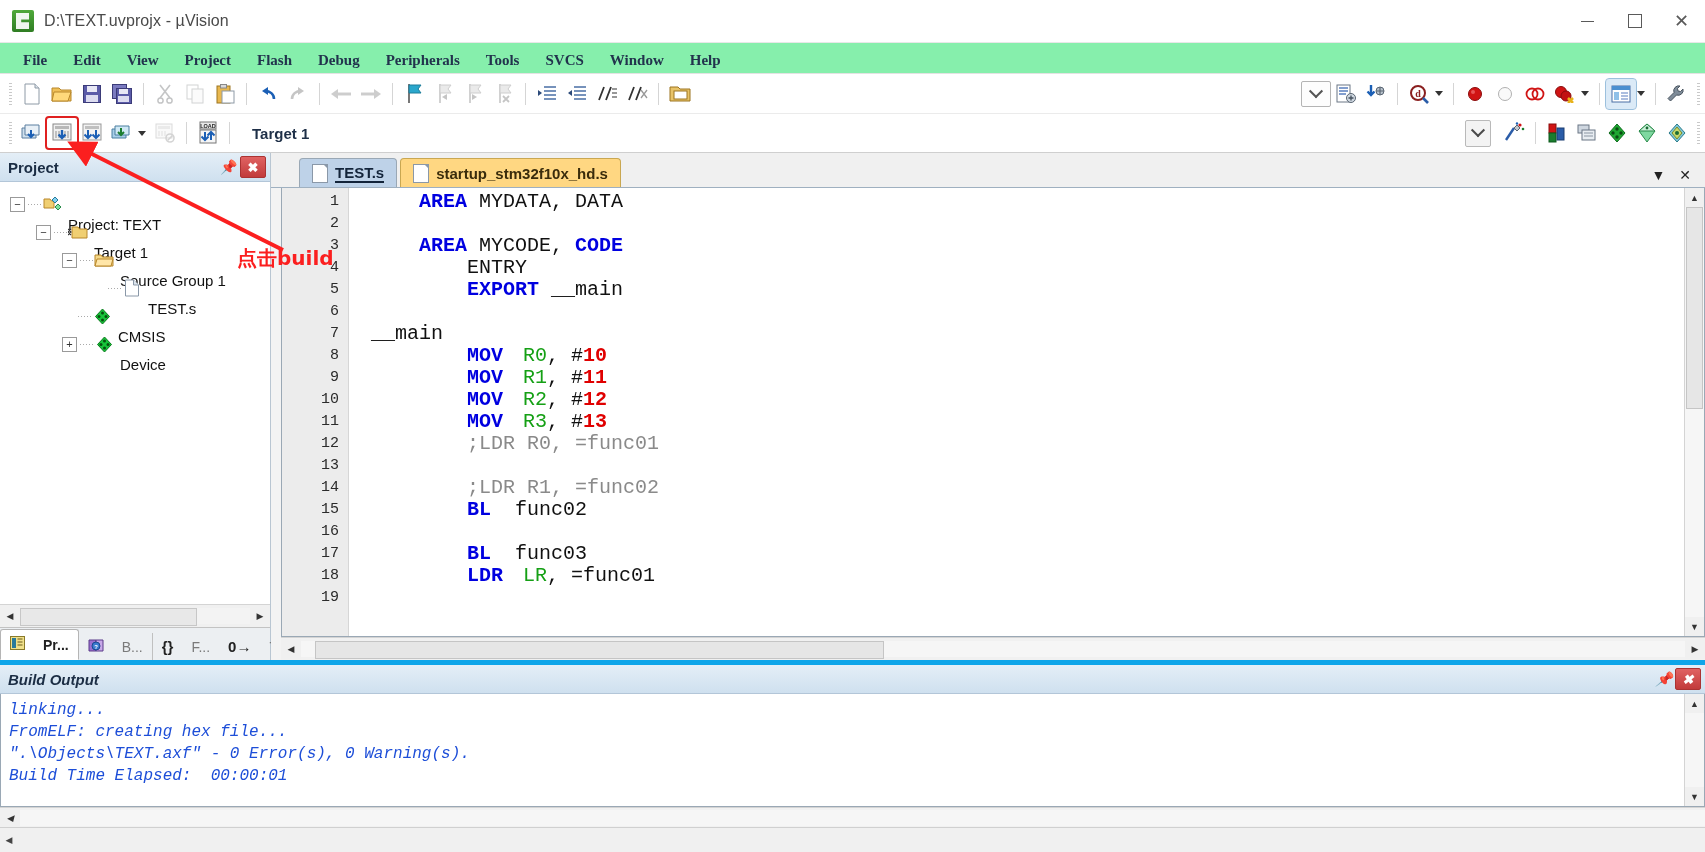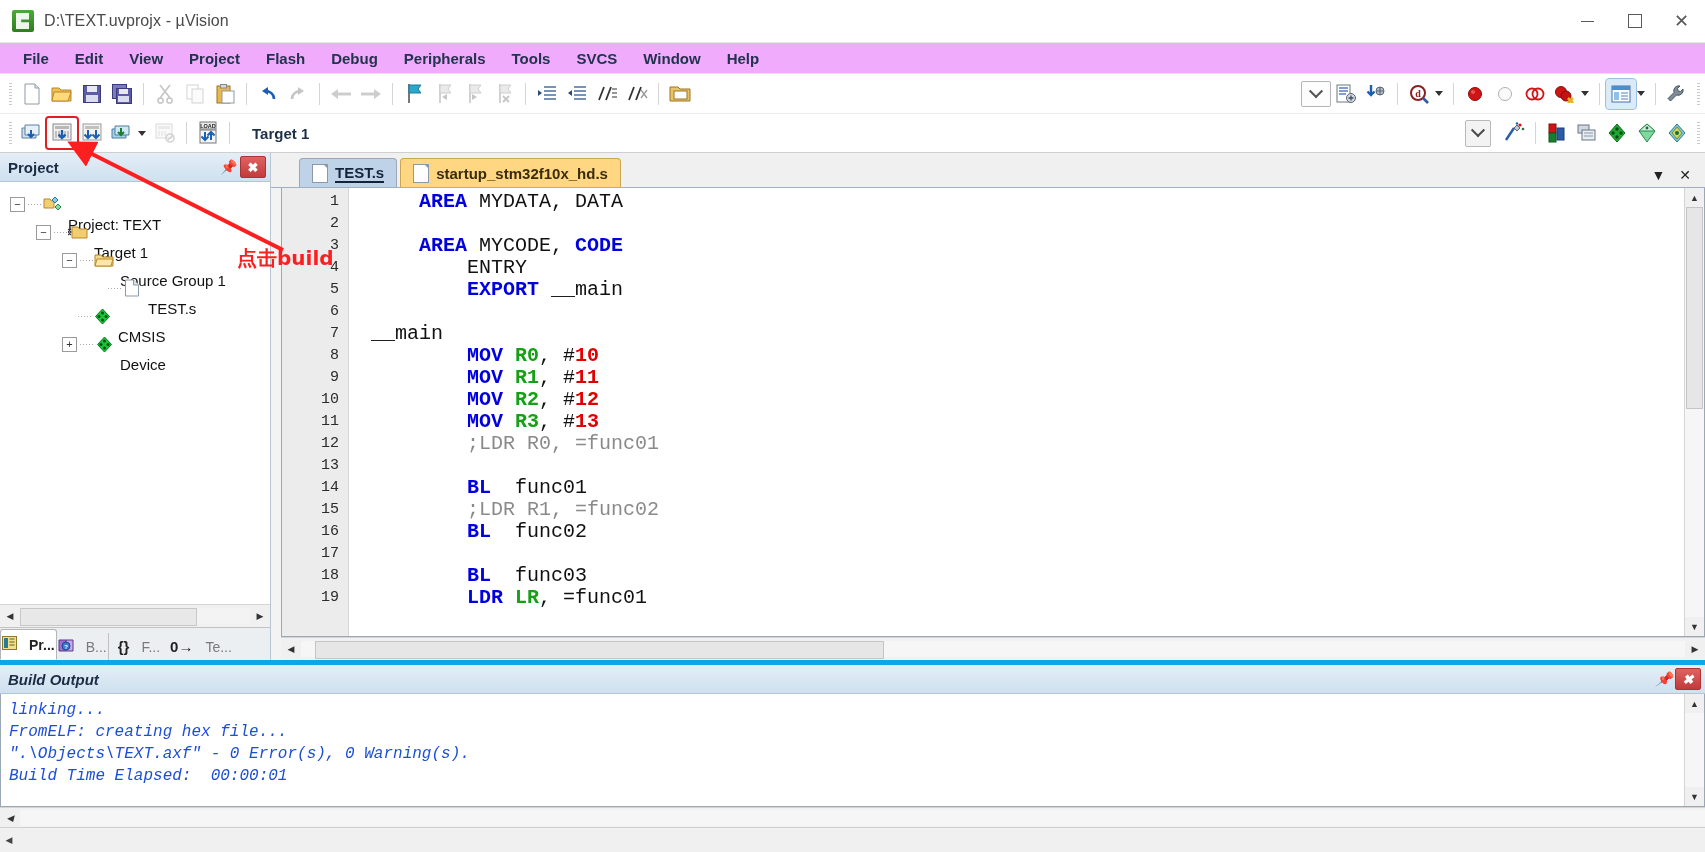--- a/index.html
+++ b/index.html
@@ -19,22 +19,22 @@
   .title-icon:before{content:"";position:absolute;left:4px;top:3px;width:13px;height:16px;
     background:#fff;opacity:.92;clip-path:polygon(0 0,100% 0,100% 40%,40% 40%,40% 58%,100% 58%,100% 100%,0 100%);}
   .title-text{color:#4a4a4a;font-size:16px;letter-spacing:.1px;text-align:right;}
   .win-ctrls{margin-left:auto;display:flex;height:42px;}
   .win-btn{width:47px;height:42px;display:flex;align-items:center;justify-content:center;color:#5a5a5a;font-size:15px;}
   .wb-min{width:13px;height:1px;background:#5a5a5a;display:block;}
   .wb-max{width:12px;height:12px;border:1px solid #5a5a5a;display:block;}
   .wb-close{font-size:18px;line-height:1;font-weight:300;}
 
   
-  .menubar{height:30px;display:flex;align-items:center;background:#f0abfc;border-bottom:1px solid #e3e3e3;
-    padding-left:10px;flex:none;}
+  .menubar{height:30px;display:flex;align-items:flex-end;background:#86efac;border-bottom:1px solid #e3e3e3;
+    padding-left:10px;flex:none;font-family:Liberation Serif, serif;}
   .menu-item{padding:4px 13px;color:#22334d;font-size:15px;font-weight:bold;cursor:default;border-radius:2px;}
 
   
   .toolbar{height:39px;display:flex;align-items:center;background:#fff;border-bottom:1px solid #ebebeb;flex:none;padding-left:4px;}
   .toolbar.second{height:38px;border-bottom:1px solid #cfcfcf;}
   .grip{width:3px;height:22px;margin:0 5px;flex:none;
     background:repeating-linear-gradient(180deg,#c9c9c9 0 1px,transparent 1px 3px);}
   .tb-sep{width:1px;height:22px;background:#d5d5d5;margin:0 6px;flex:none;}
   .tb-btn{width:30px;height:30px;display:flex;align-items:center;justify-content:center;border-radius:3px;
     flex:none;position:relative;}
@@ -75,21 +75,21 @@
   .tog.empty{border:none;background:none;}
   .dots{width:14px;height:1px;flex:none;
     background:repeating-linear-gradient(90deg,#aaa 0 1px,transparent 1px 3px);}
   .ico{width:20px;height:18px;flex:none;margin-right:6px;display:flex;align-items:center;justify-content:center;}
   .tlabel{font-size:15px;color:#111;margin-top:40px;}
   .hscroll{height:22px;flex:none;display:flex;align-items:center;background:#f0f0f0;border-top:1px solid #d4d4d4;}
   .hs-arrow{width:20px;height:20px;display:flex;align-items:center;justify-content:center;font-size:9px;color:#333;background:#f0f0f0;}
   .hs-track{flex:1;height:16px;background:#f3f3f3;position:relative;}
   .hs-thumb{position:absolute;left:0;top:0;height:16px;width:76%;background:#e8e8e8;border:1px solid #c7c7c7;}
   .pane-tabs{height:32px;flex:none;display:flex;align-items:flex-end;background:#eceff2;border-top:1px solid #c3c3c3;}
-  .ptab{height:27px;display:flex;align-items:center;padding:0 1px;font-size:14px;color:#7a7a7a;gap:12px;}
+  .ptab{height:27px;display:flex;align-items:center;padding:0 9px;font-size:14px;color:#7a7a7a;gap:18px;}
   .ptab.active{background:#fff;border:1px solid #b5b5b5;border-bottom:1px solid #fff;border-radius:3px 3px 0 0;
     color:#222;font-weight:bold;height:29px;}
 
   
   .editor-pane{flex:1;display:flex;flex-direction:column;min-width:0;background:#f3f3f3;}
   .tabstrip{height:34px;display:flex;align-items:flex-end;flex:none;background:#f0f0f0;padding-left:28px;
     border-bottom:1px solid #9fb0c0;}
   .etab{height:28px;display:flex;align-items:center;padding:0 12px;gap:7px;font-size:15px;font-weight:bold;
     border:1px solid #9aa8b5;border-bottom:none;border-radius:4px 4px 0 0;margin-right:3px;}
   .etab.blue{background:#bed2e8;color:#13243a;}
@@ -102,21 +102,21 @@
     border-top:5px solid #8a98a8;}
   .edit-body{flex:1;display:flex;min-height:0;background:#fff;border:1px solid #9aa8b5;border-top:none;
     margin:0 0 0 10px;}
   .code-wrap{flex:1;display:flex;min-width:0;overflow:hidden;}
   .gutter{width:66px;flex:none;background:#ececec;border-right:1px solid #d6d6d6;padding-top:3px;}
   .gnum{height:22px;line-height:22px;text-align:right;padding-right:9px;
     font-family:"Liberation Mono", monospace;font-size:15px;color:#2b2b2b;}
   .codecol{flex:1;min-width:0;overflow:hidden;padding-top:3px;padding-left:22px;background:#fff;}
   .cline{height:22px;line-height:22px;white-space:pre;font-family:"Liberation Mono", monospace;font-size:20px;color:#111;}
   .k{color:#0000e0;font-weight:bold;}
-  .reg{color:#15a015;font-weight:bold;}
+  .reg{color:#15a015;font-weight:normal;margin-left:8px;}
   .num{color:#e00000;font-weight:bold;}
   .cmt{color:#8a8a8a;}
   .vscroll{width:19px;flex:none;background:#f4f4f4;border-left:1px solid #d4d4d4;display:flex;flex-direction:column;}
   .vs-arrow{height:19px;display:flex;align-items:center;justify-content:center;font-size:9px;color:#333;background:#f0f0f0;}
   .vs-track{flex:1;position:relative;background:#f6f6f6;}
   .vs-thumb{position:absolute;left:1px;top:0;width:15px;height:200px;background:#e6e6e6;border:1px solid #c5c5c5;}
   .edit-hscroll{height:22px;flex:none;display:flex;align-items:center;background:#f1f1f1;border-top:1px solid #d4d4d4;
     margin-left:10px;}
   .ehs-track{flex:1;height:16px;position:relative;background:#f6f6f6;}
   .ehs-thumb{position:absolute;left:14px;top:0;height:16px;width:41%;background:#e6e6e6;border:1px solid #c5c5c5;}
@@ -688,21 +688,20 @@
               <div class="cline"><span>        ENTRY</span></div>
               <div class="cline"><span>        </span><span class="k">EXPORT</span><span> __main</span></div>
               <div class="cline">&nbsp;</div>
               <div class="cline"><span>__main</span></div>
               <div class="cline"><span>        </span><span class="k">MOV</span><span> </span><span class="reg">R0</span><span>, #</span><span class="num">10</span></div>
               <div class="cline"><span>        </span><span class="k">MOV</span><span> </span><span class="reg">R1</span><span>, #</span><span class="num">11</span></div>
               <div class="cline"><span>        </span><span class="k">MOV</span><span> </span><span class="reg">R2</span><span>, #</span><span class="num">12</span></div>
               <div class="cline"><span>        </span><span class="k">MOV</span><span> </span><span class="reg">R3</span><span>, #</span><span class="num">13</span></div>
               <div class="cline"><span>        </span><span class="cmt">;LDR R0, =func01</span></div>
               <div class="cline">&nbsp;</div>
-              <div class="cline"><span>        </span><span class="k">BL</span><span>  func01</span></div>
               <div class="cline"><span>        </span><span class="cmt">;LDR R1, =func02</span></div>
               <div class="cline"><span>        </span><span class="k">BL</span><span>  func02</span></div>
               <div class="cline">&nbsp;</div>
               <div class="cline"><span>        </span><span class="k">BL</span><span>  func03</span></div>
               <div class="cline"><span>        </span><span class="k">LDR</span><span> </span><span class="reg">LR</span><span>, =func01</span></div>
             </div>
         </div>
         <div class="vscroll">
           <div class="vs-arrow">▲</div>
           <div class="vs-track">

